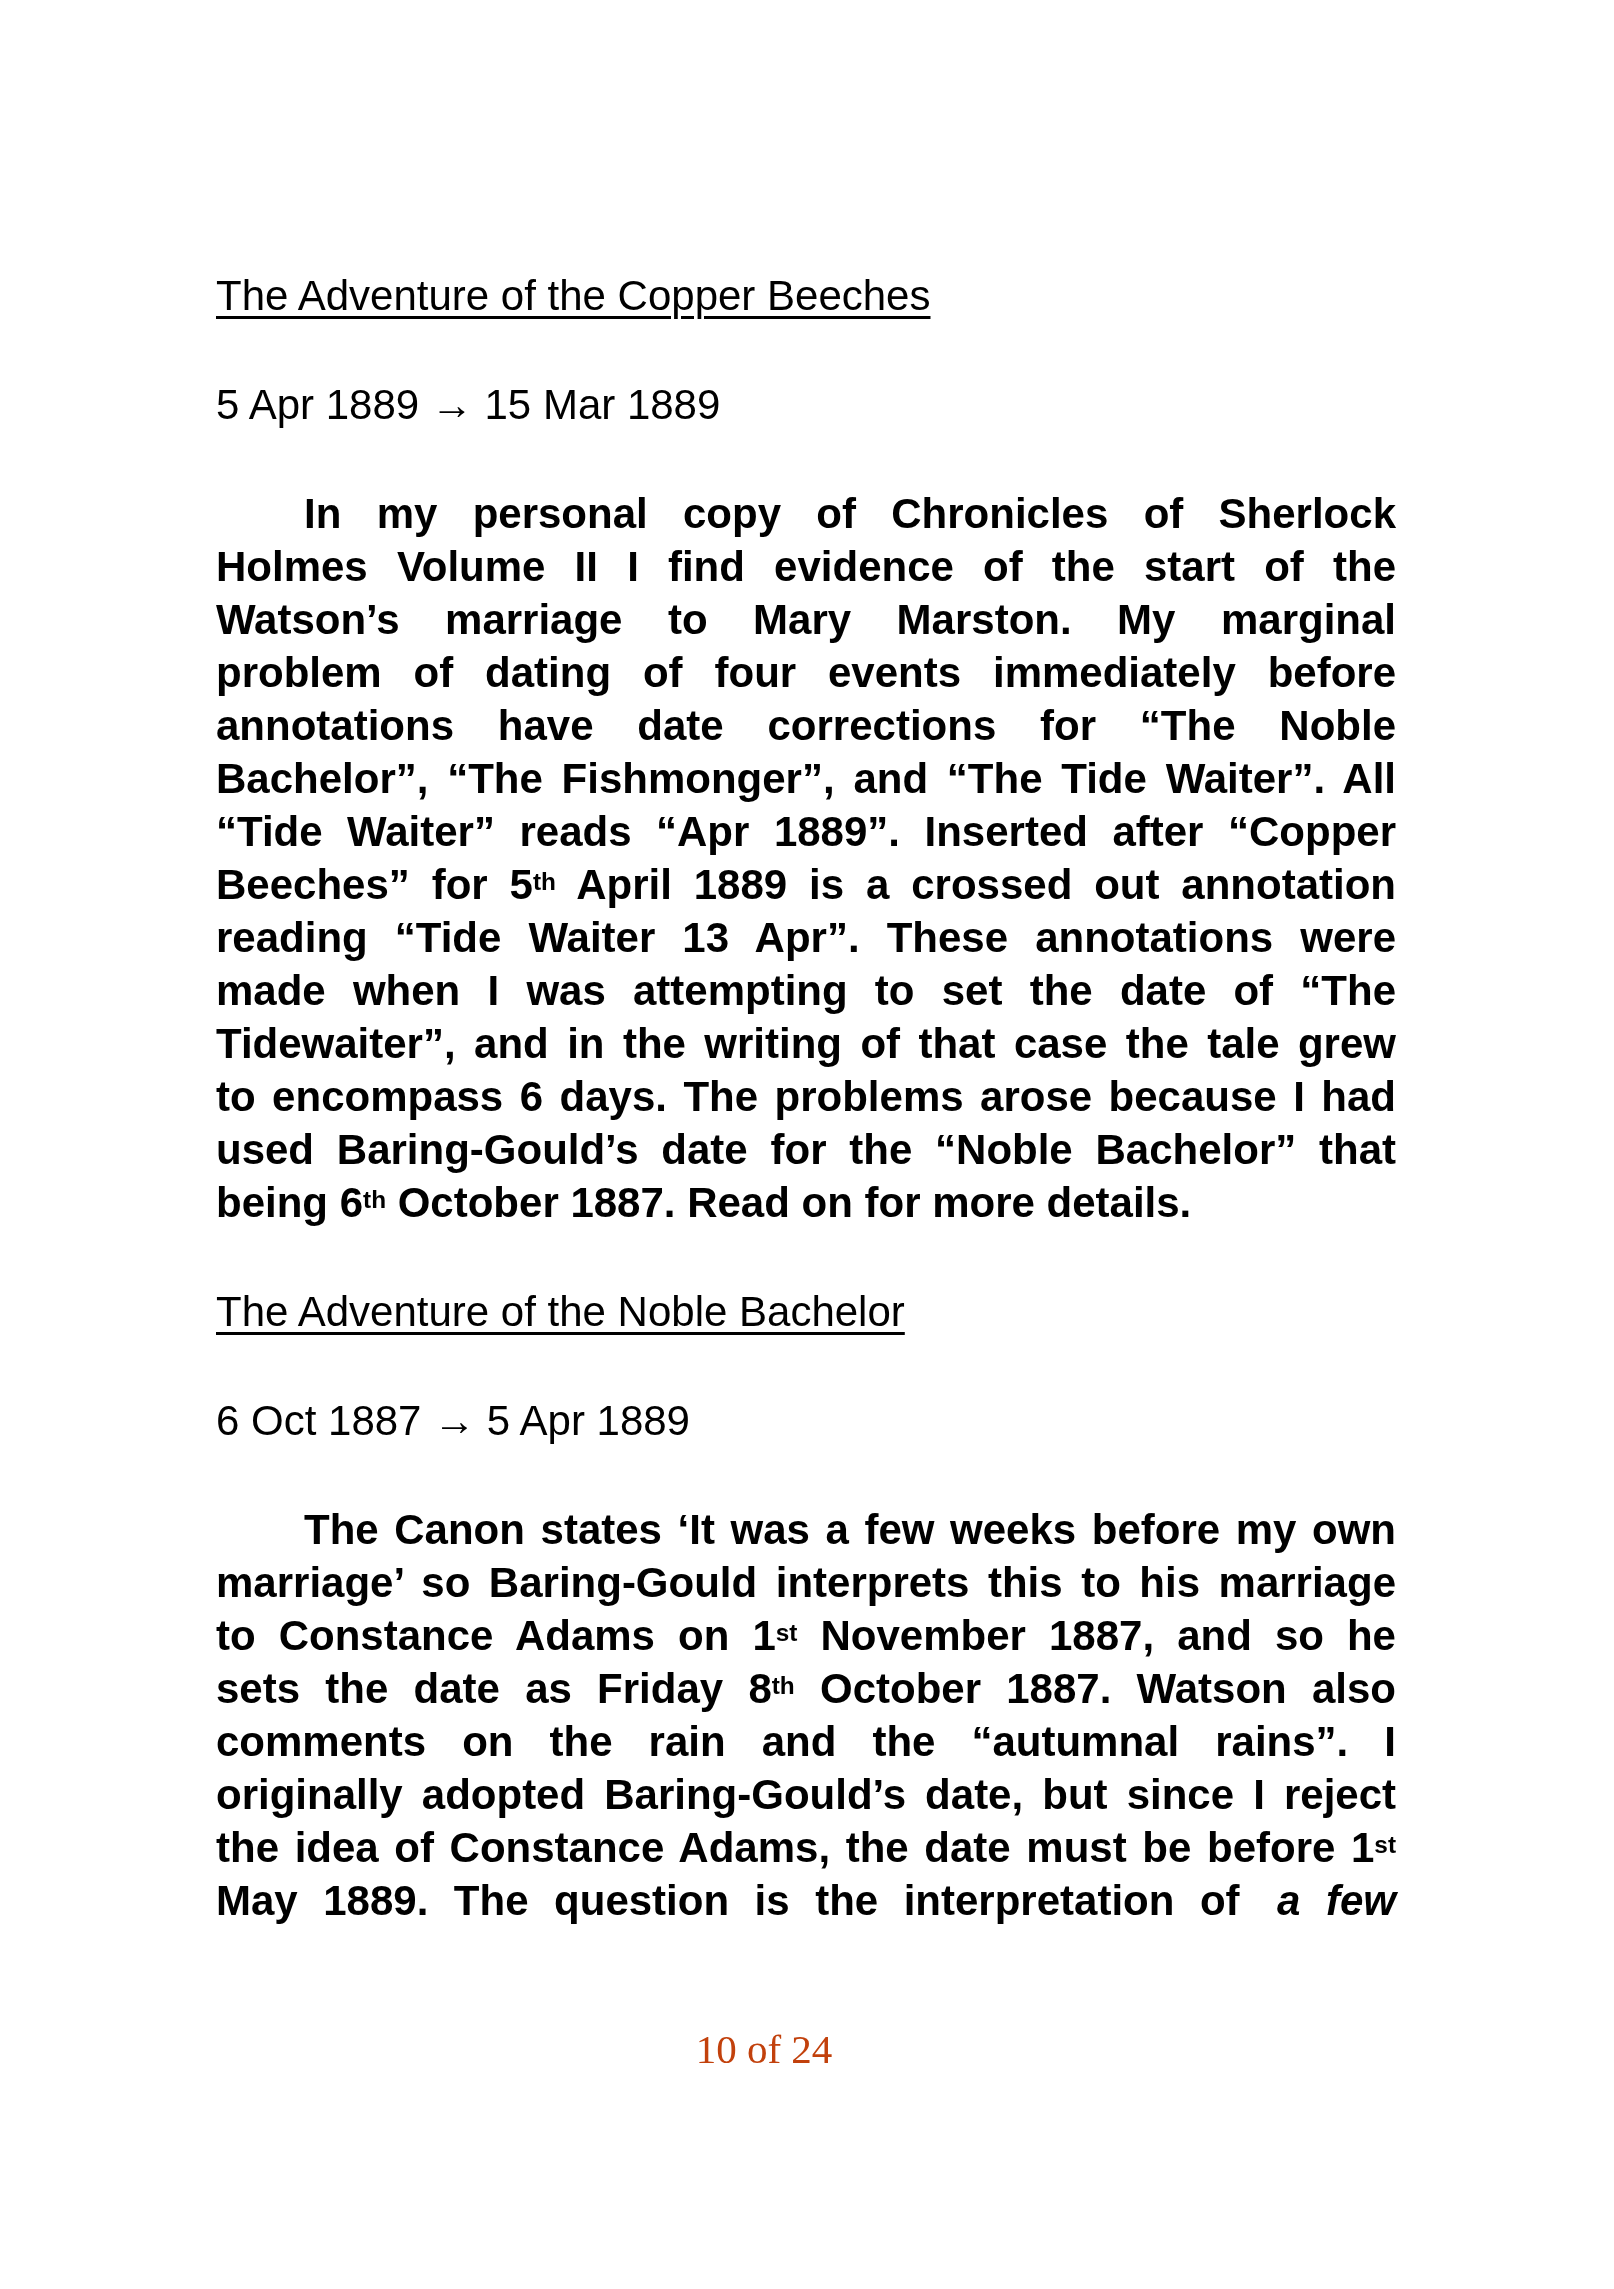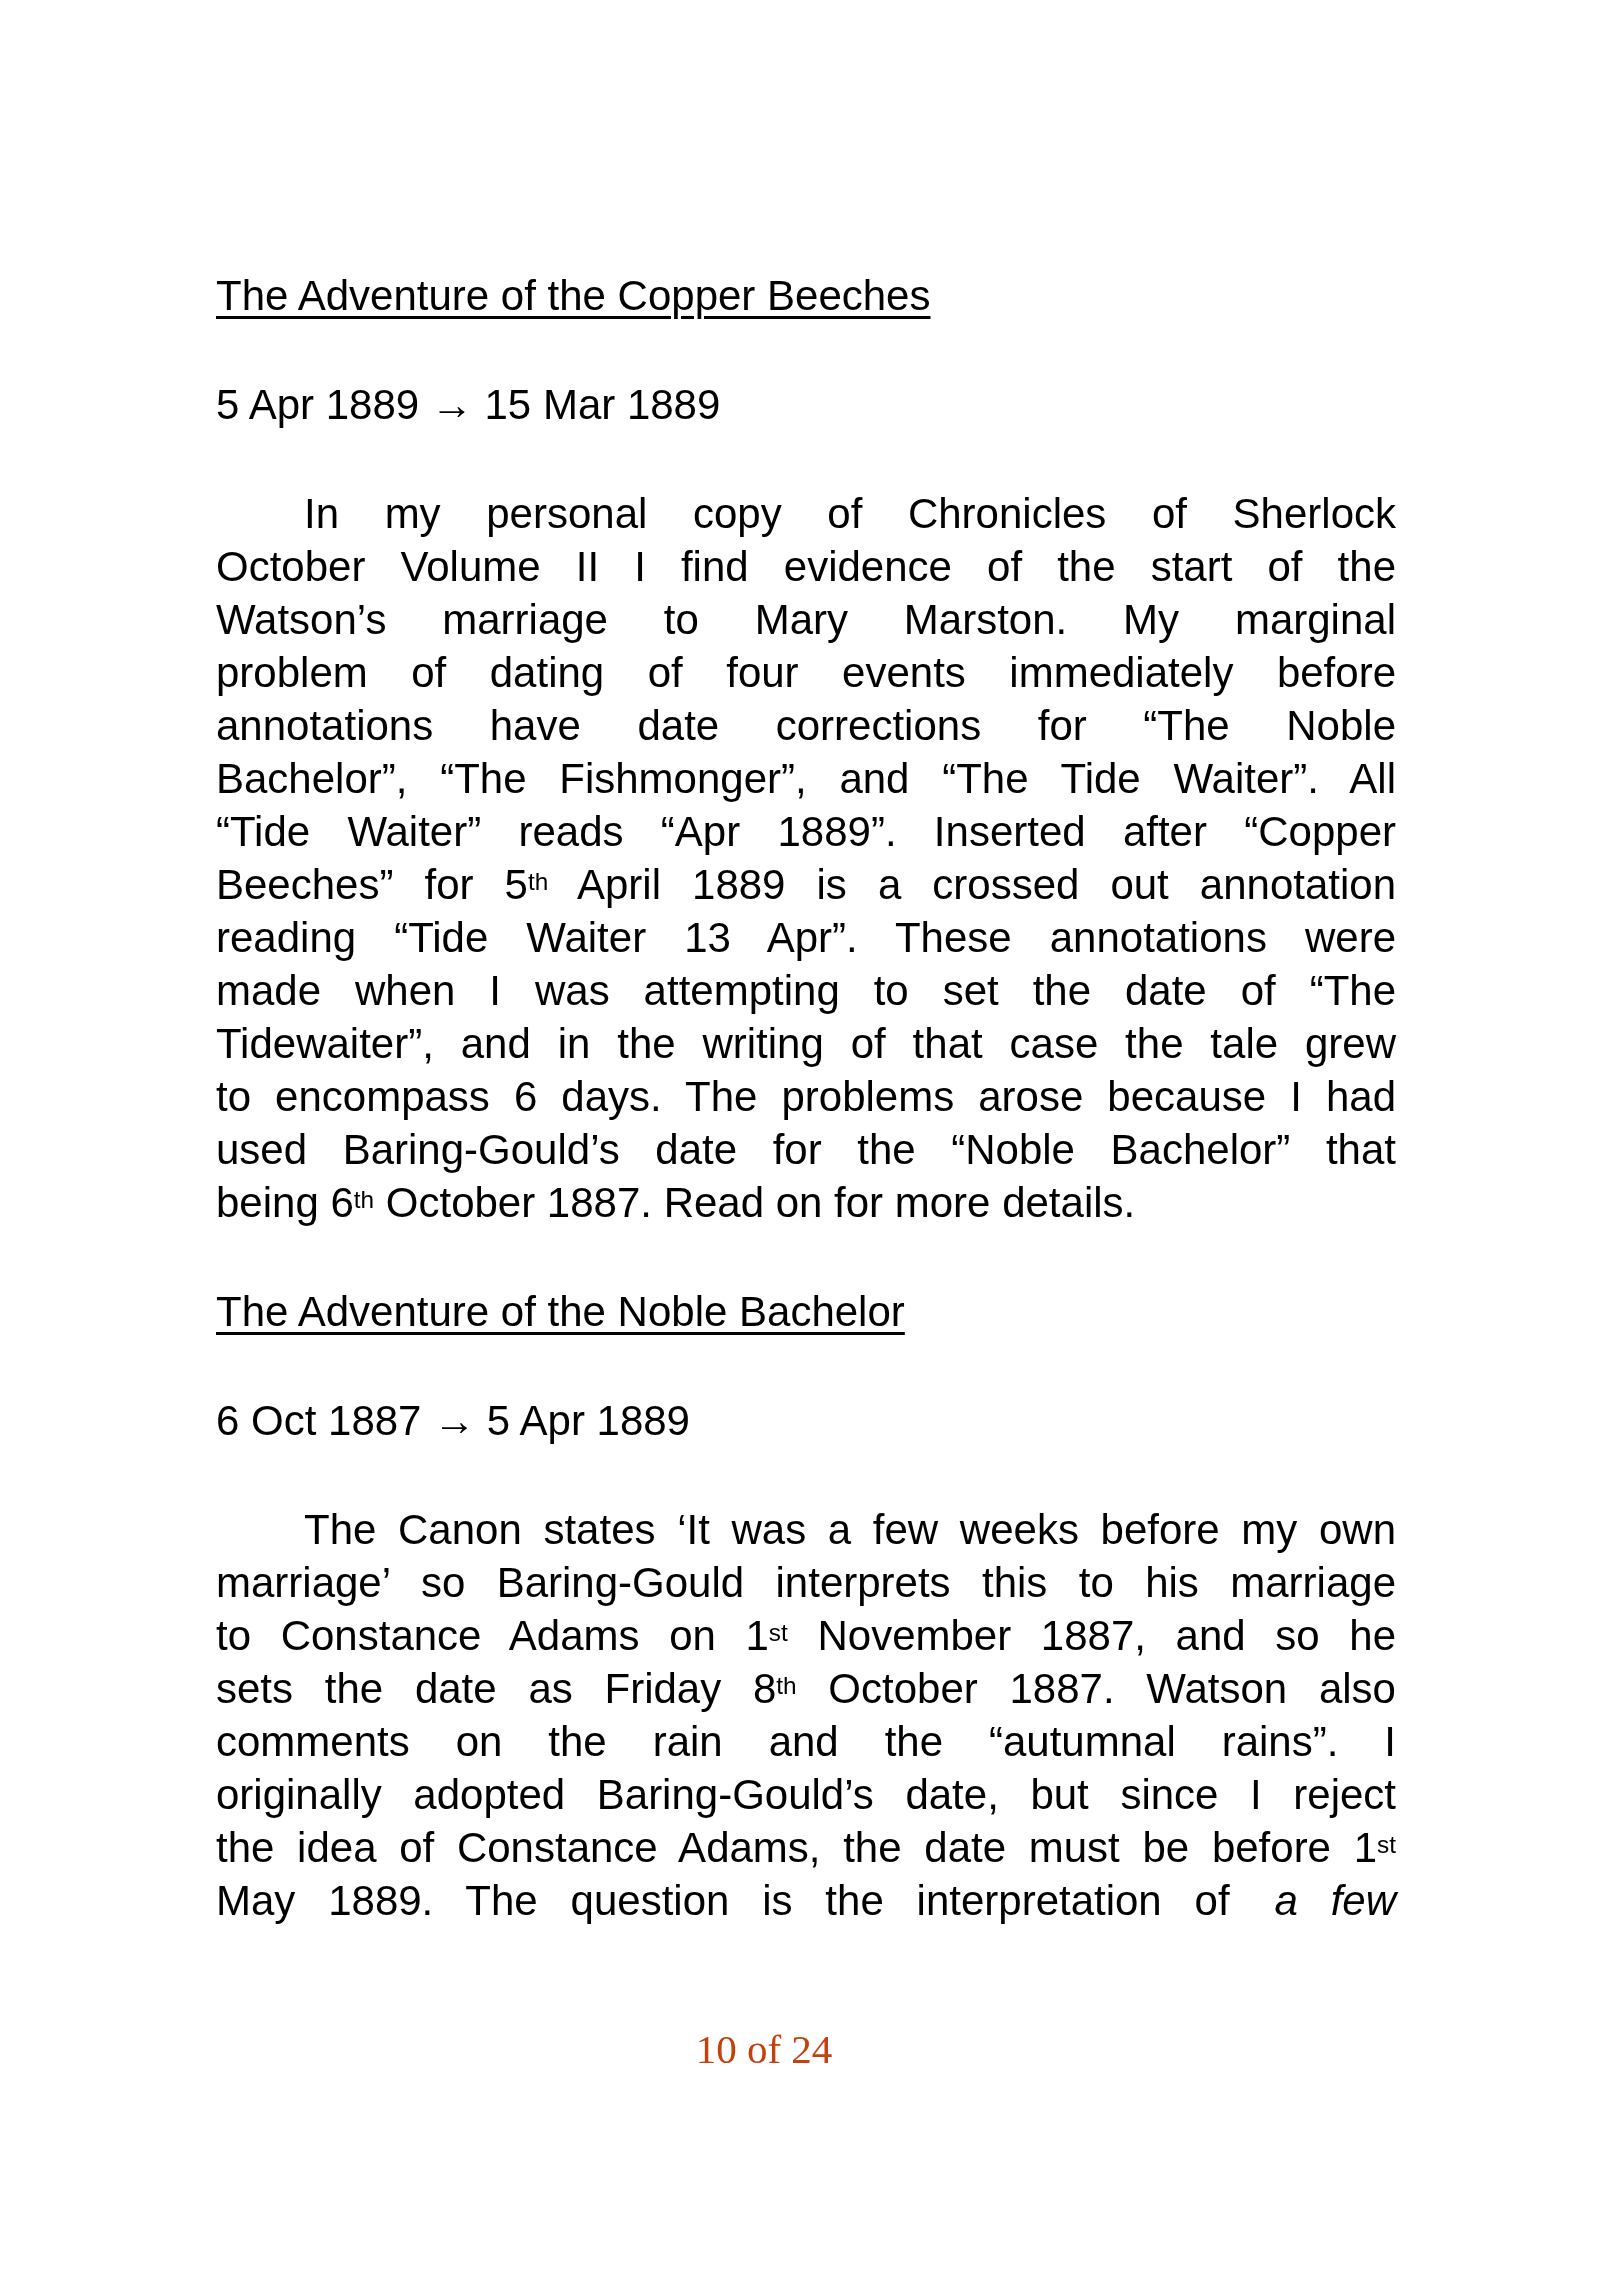--- a/index.html
+++ b/index.html
@@ -37,20 +37,21 @@
   .dateline {
     margin: 11px 0 56px 0;
     text-align: left;
   }
 
   .paragraph { margin: 0 0 56px 0; }
 
   .line {
     text-align: justify;
     text-align-last: justify;
+    font-weight: bold;
   }
   .line.first { text-indent: 88px; }
   .line.last { text-align-last: left; }
 
   .sup {
     font-size: 0.58em;
     vertical-align: 0.36em;
     line-height: 0;
   }
   .ital { font-style: italic; margin-left: 12px; }
@@ -74,21 +75,21 @@
   <div class="content">
 
     <div class="heading">
       <span class="u">The Adventure of the Copper Beeches</span>
     </div>
 
     <div class="dateline">5 Apr 1889 → 15 Mar 1889</div>
 
     <div class="paragraph">
         <div class="line first"><span class="seg">In my personal copy of Chronicles of Sherlock</span></div>
-        <div class="line"><span class="seg">October Volume II I find evidence of the start of the</span></div>
+        <div class="line"><span class="seg">Holmes Volume II I find evidence of the start of the</span></div>
         <div class="line"><span class="seg">Watson’s marriage to Mary Marston. My marginal</span></div>
         <div class="line"><span class="seg">problem of dating of four events immediately before</span></div>
         <div class="line"><span class="seg">annotations have date corrections for “The Noble</span></div>
         <div class="line"><span class="seg">Bachelor”, “The Fishmonger”, and “The Tide Waiter”. All</span></div>
         <div class="line"><span class="seg">“Tide Waiter” reads “Apr 1889”. Inserted after “Copper</span></div>
         <div class="line"><span class="seg">Beeches” for 5</span><span class="sup">th</span><span class="seg"> April 1889 is a crossed out annotation</span></div>
         <div class="line"><span class="seg">reading “Tide Waiter 13 Apr”. These annotations were</span></div>
         <div class="line"><span class="seg">made when I was attempting to set the date of “The</span></div>
         <div class="line"><span class="seg">Tidewaiter”, and in the writing of that case the tale grew</span></div>
         <div class="line"><span class="seg">to encompass 6 days. The problems arose because I had</span></div>

